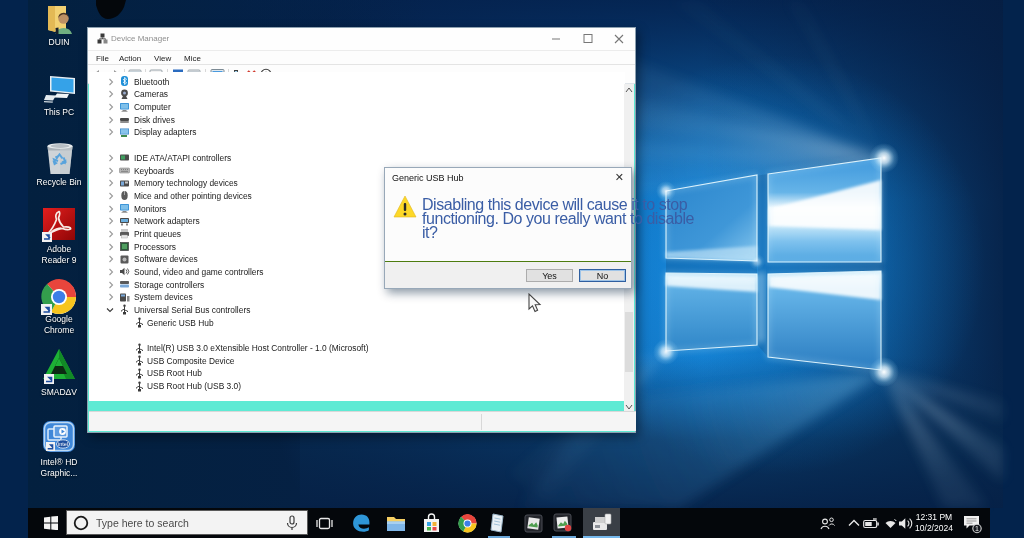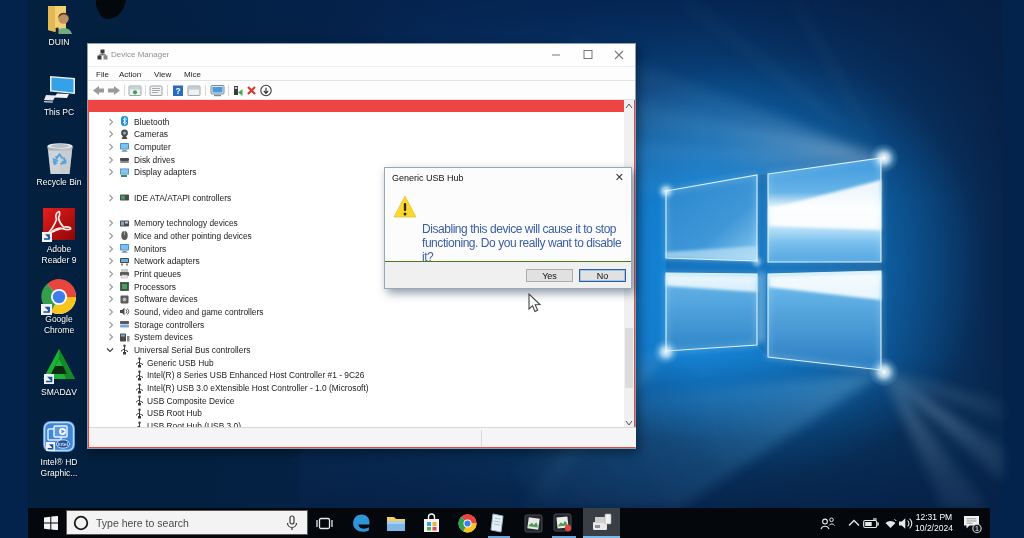--- a/index.html
+++ b/index.html
@@ -1,38 +1,38 @@
 <!DOCTYPE html>
 <html><head><meta charset="utf-8">
 <style>
 *{margin:0;padding:0;box-sizing:border-box;}
 html,body{width:1024px;height:538px;overflow:hidden;background:#03234c;font-family:"Liberation Sans",sans-serif;}
 #stage{position:absolute;left:0;top:0;width:1024px;height:538px;}
 .abs{position:absolute;}
 
 .dlbl{position:absolute;width:70px;left:24px;text-align:center;color:#fff;font-size:8.5px;line-height:11px;text-shadow:0 1px 2px rgba(0,0,0,.8);}
 
-#dm{position:absolute;left:87px;top:27px;width:549px;height:406px;background:#ef4444;border:1px solid #8ca0b0;box-shadow:3px 4px 10px rgba(0,0,0,.4);margin-top:16px;}
+#dm{position:absolute;left:87px;top:27px;width:549px;height:406px;background:#5eead4;border:1px solid #8ca0b0;box-shadow:3px 4px 10px rgba(0,0,0,.4);}
 #dmtitle{position:absolute;left:0;top:0;width:100%;height:22px;background:#fefefe;}
 #dmtitle .txt{position:absolute;left:23px;top:6px;font-size:8px;color:#8f8f8f;}
 #menubar{position:absolute;left:0;top:22px;width:100%;height:15px;background:#fdfdfd;font-size:8px;color:#222;border-top:1px solid #ececec;border-bottom:1px solid #e4e4e4;}
 #menubar span{position:absolute;top:2.5px;}
 #toolbar{position:absolute;left:0;top:37px;width:100%;height:19px;background:#fdfdfd;border-bottom:1px solid #dfe4e8;}
-#tree{position:absolute;left:1px;top:68px;width:536px;height:329px;background:#fff;overflow:hidden;}
+#tree{position:absolute;left:1px;top:44px;width:536px;height:329px;background:#fff;overflow:hidden;}
 .tr{position:absolute;height:12.7px;font-size:8.4px;color:#1a1a1a;white-space:nowrap;}
 .tr .lbl{position:absolute;top:1.6px;}
 .ex{position:absolute;top:3px;color:#8a8a8a;}
 .ticon{position:absolute;top:1px;}
 #scroll{position:absolute;right:1px;top:56px;width:10px;height:329px;background:#f0f0f0;}
 #statusbar{position:absolute;left:1px;bottom:1px;width:547px;height:20px;background:#f5f5f5;border-top:1px solid #d8d8d8;}
 
 #dlg{position:absolute;left:384px;top:167px;width:248px;height:122px;background:#fcfcfc;border:1px solid #98a8b8;box-shadow:3px 4px 9px rgba(0,30,60,.45);}
 #dlgtitle{position:absolute;left:7px;top:5px;font-size:9px;color:#111;}
 #dlgx{position:absolute;right:7px;top:3px;font-size:11px;color:#333;}
-#dlgmsg{position:absolute;left:37px;top:29.5px;width:215px;font-size:12px;line-height:14.3px;color:#3a5da5;letter-spacing:-0.45px;white-space:nowrap;margin-top:24px;}
+#dlgmsg{position:absolute;left:37px;top:29.5px;width:215px;font-size:16px;line-height:14.3px;color:#3a5da5;letter-spacing:-0.45px;white-space:nowrap;}
 #dlgfoot{position:absolute;left:0;bottom:0;width:100%;height:27px;background:#f0f0f0;border-top:1px solid #4d7c0f;}
 .btn{position:absolute;top:7px;width:47px;height:13px;background:#e1e1e1;border:1px solid #acacac;font-size:9px;color:#111;text-align:center;line-height:12px;}
 
 #tb{position:absolute;left:28px;top:508px;width:962px;height:30px;background:#04070b;}
 #clock{position:absolute;left:885px;top:3.5px;width:42px;text-align:center;font-size:8.5px;color:#fff;line-height:11px;}
 </style></head>
 <body>
 <div id="stage">
 
 <svg class="abs" width="1024" height="538" viewBox="0 0 1024 538" style="left:0;top:0">
@@ -391,20 +391,30 @@
         <div class="tr" style="left:0;top:79.3px;width:536px">
           <svg class="ex" style="left:19px;top:2.5px" width="6" height="8" viewBox="0 0 6 8">
             <path d="M1.5,1 L4.5,4 L1.5,7" stroke="#9a9a9a" stroke-width="1.1" fill="none"></path>
           </svg>
           <svg class="ticon" style="left:30px" width="11" height="11" viewBox="0 0 11 11">
             <rect x="1" y="2.5" width="9" height="6" rx="0.8" fill="#4a4a4a"></rect>
             <rect x="2" y="3.5" width="4" height="4" fill="#3f9e5f"></rect>
           </svg>
           <span class="lbl" style="left:45px">IDE ATA/ATAPI controllers</span>
         </div>
+        <div class="tr" style="left:0;top:92.0px;width:536px">
+          <svg class="ex" style="left:19px;top:2.5px" width="6" height="8" viewBox="0 0 6 8">
+            <path d="M1.5,1 L4.5,4 L1.5,7" stroke="#9a9a9a" stroke-width="1.1" fill="none"></path>
+          </svg>
+          <svg class="ticon" style="left:30px" width="11" height="11" viewBox="0 0 11 11">
+            <rect x="0.5" y="3" width="10" height="5" rx="0.8" fill="#b8b8b8" stroke="#777" stroke-width="0.5"></rect>
+            <path d="M2,4.5 h1 M4,4.5 h1 M6,4.5 h1 M8,4.5 h1 M2,6.3 h7" stroke="#666" stroke-width="0.7"></path>
+          </svg>
+          <span class="lbl" style="left:45px">Keyboards</span>
+        </div>
         <div class="tr" style="left:0;top:104.6px;width:536px">
           <svg class="ex" style="left:19px;top:2.5px" width="6" height="8" viewBox="0 0 6 8">
             <path d="M1.5,1 L4.5,4 L1.5,7" stroke="#9a9a9a" stroke-width="1.1" fill="none"></path>
           </svg>
           <svg class="ticon" style="left:30px" width="11" height="11" viewBox="0 0 11 11">
             <rect x="1" y="2.5" width="9" height="6" rx="0.8" fill="#4a4a4a"></rect>
             <rect x="2" y="3.5" width="3" height="4" fill="#7aa8d8"></rect>
             <rect x="6" y="3.5" width="3" height="2" fill="#c8c8c8"></rect>
           </svg>
           <span class="lbl" style="left:45px">Memory technology devices</span>
@@ -518,29 +528,20 @@
           <span class="lbl" style="left:45px">System devices</span>
         </div>
         <div class="tr" style="left:0;top:244.1px;width:536px">
           <svg class="ticon" style="left:45px" width="11" height="11" viewBox="0 0 11 11">
             <circle cx="5.5" cy="1.8" r="1.2" fill="#3a3a3a"></circle>
             <line x1="5.5" y1="3" x2="5.5" y2="8" stroke="#3a3a3a" stroke-width="1"></line>
             <path d="M5.5,5 L2.5,6.5 L2.5,7.5 M5.5,6 L8.5,7 L8.5,8" stroke="#3a3a3a" stroke-width="0.9" fill="none"></path>
             <rect x="4" y="8" width="3" height="2.5" fill="#3a3a3a"></rect>
           </svg>
           <span class="lbl" style="left:58px">Generic USB Hub</span>
-        </div>
-        <div class="tr" style="left:0;top:256.8px;width:536px">
-          <svg class="ticon" style="left:45px" width="11" height="11" viewBox="0 0 11 11">
-            <circle cx="5.5" cy="1.8" r="1.2" fill="#3a3a3a"></circle>
-            <line x1="5.5" y1="3" x2="5.5" y2="8" stroke="#3a3a3a" stroke-width="1"></line>
-            <path d="M5.5,5 L2.5,6.5 L2.5,7.5 M5.5,6 L8.5,7 L8.5,8" stroke="#3a3a3a" stroke-width="0.9" fill="none"></path>
-            <rect x="4" y="8" width="3" height="2.5" fill="#3a3a3a"></rect>
-          </svg>
-          <span class="lbl" style="left:58px">Intel(R) 8 Series USB Enhanced Host Controller #1 - 9C26</span>
         </div>
         <div class="tr" style="left:0;top:269.5px;width:536px">
           <svg class="ticon" style="left:45px" width="11" height="11" viewBox="0 0 11 11">
             <circle cx="5.5" cy="1.8" r="1.2" fill="#3a3a3a"></circle>
             <line x1="5.5" y1="3" x2="5.5" y2="8" stroke="#3a3a3a" stroke-width="1"></line>
             <path d="M5.5,5 L2.5,6.5 L2.5,7.5 M5.5,6 L8.5,7 L8.5,8" stroke="#3a3a3a" stroke-width="0.9" fill="none"></path>
             <rect x="4" y="8" width="3" height="2.5" fill="#3a3a3a"></rect>
           </svg>
           <span class="lbl" style="left:58px">Intel(R) USB 3.0 eXtensible Host Controller - 1.0 (Microsoft)</span>
         </div>

